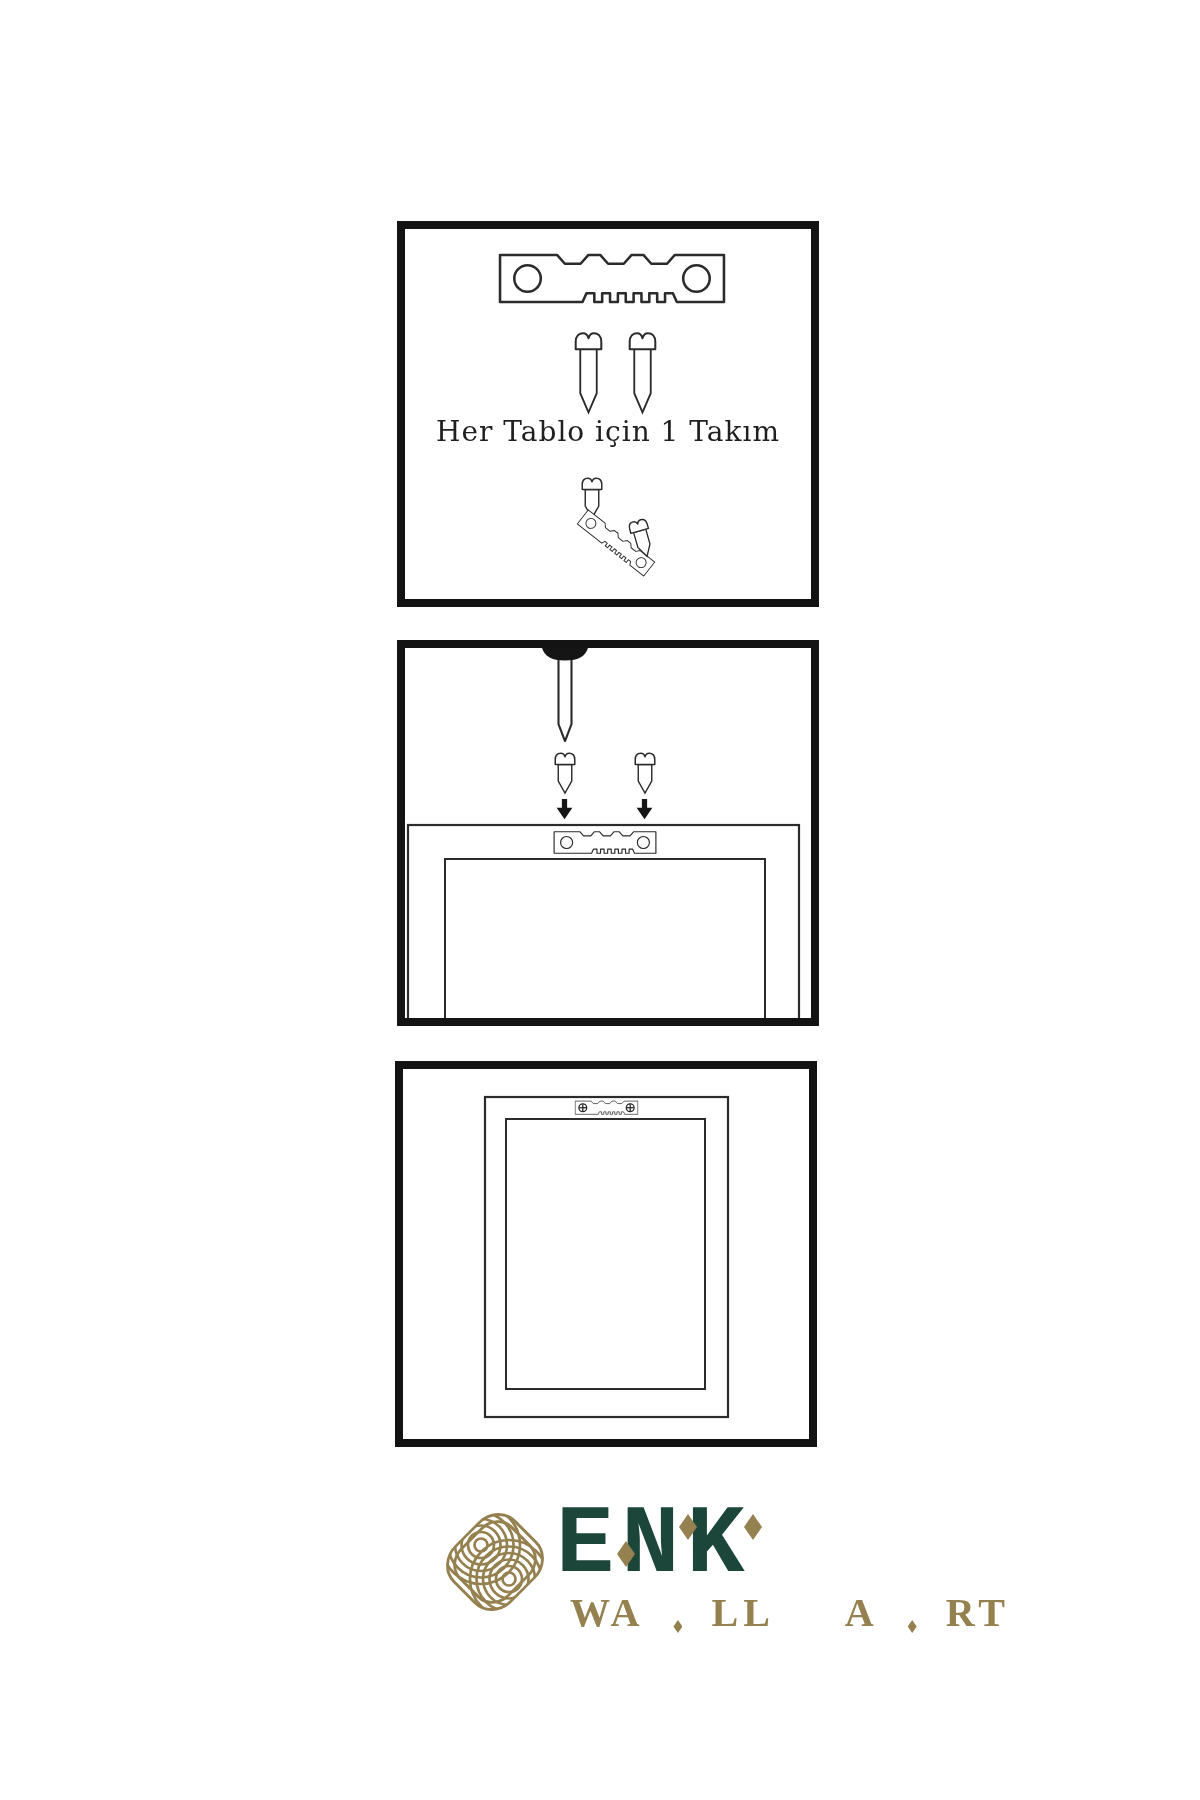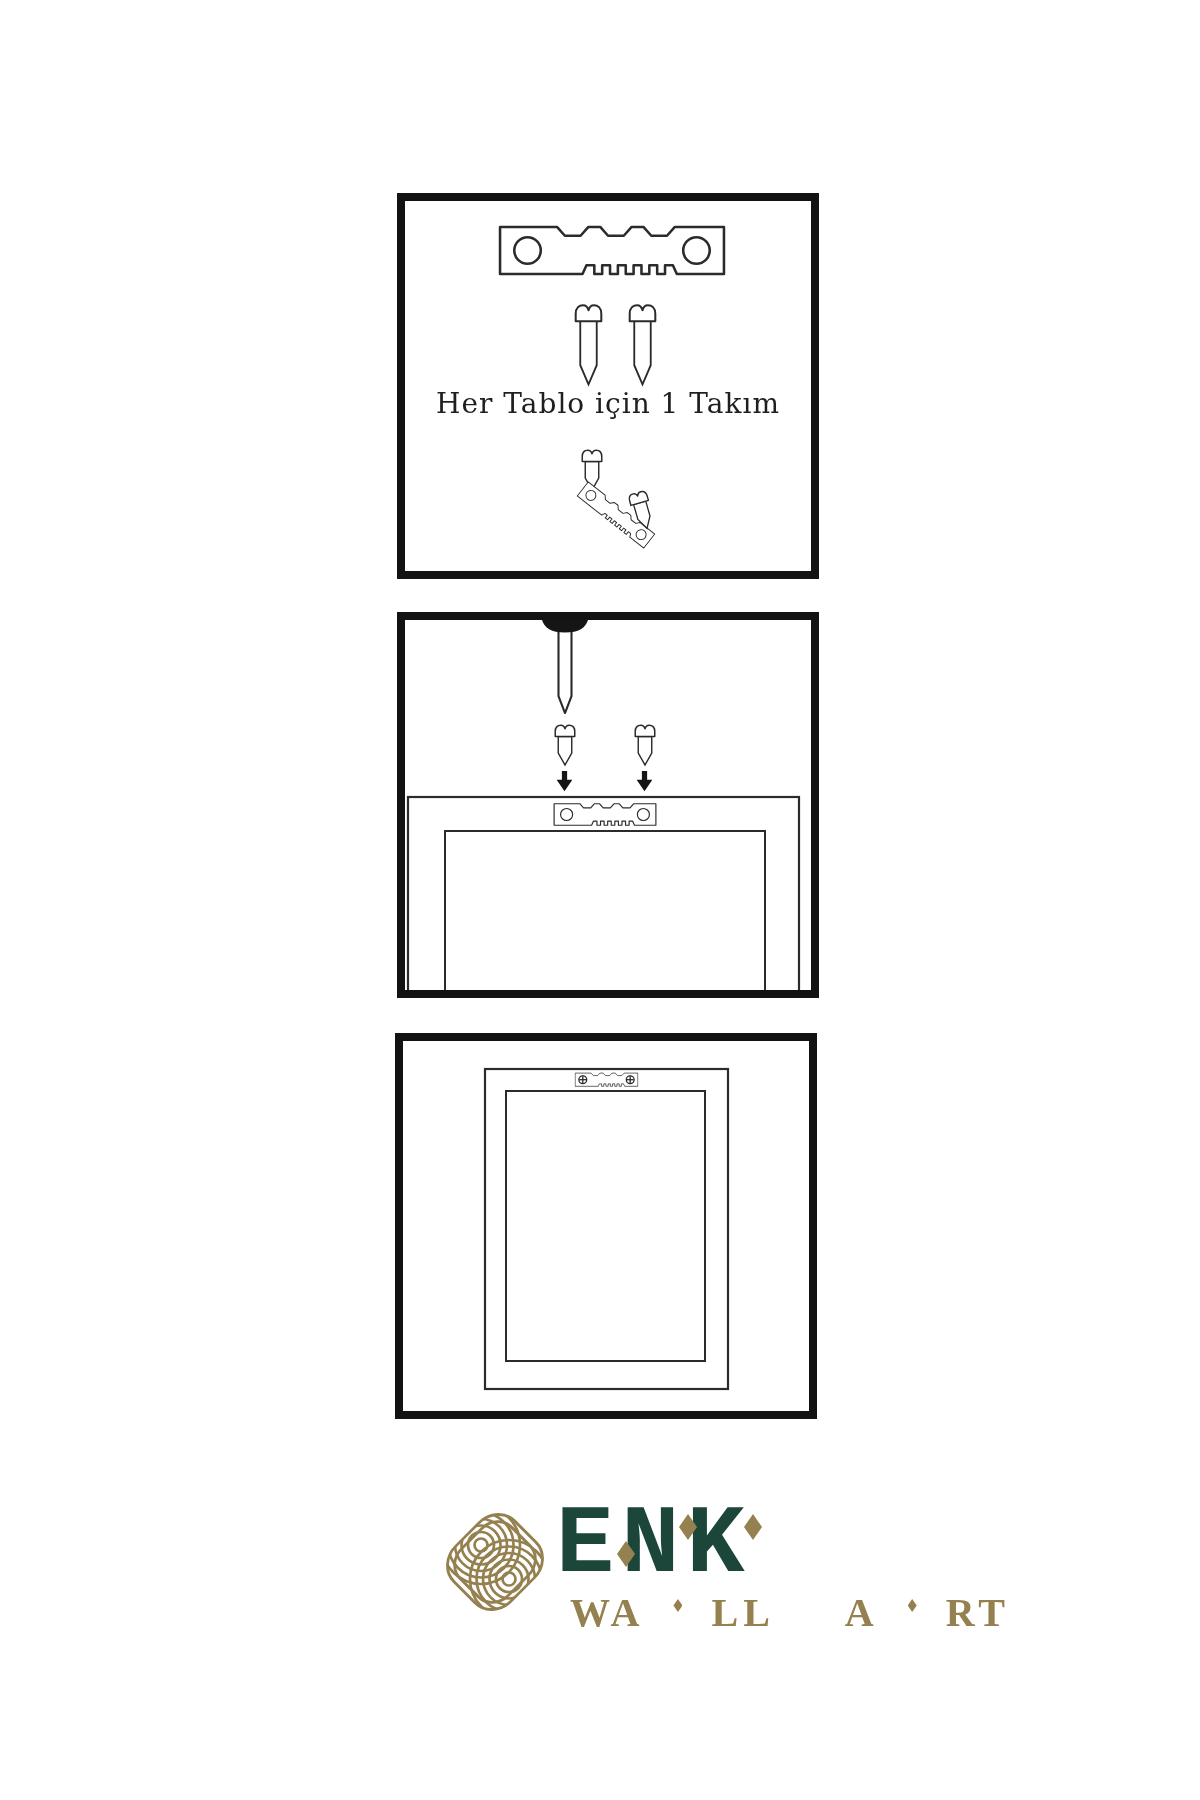--- a/index.html
+++ b/index.html
@@ -19,20 +19,21 @@
     width:1200px;height:1800px;
     overflow:hidden;
     font-family:"DejaVu Serif","Liberation Serif",serif;
   }
   .panel{
     position:absolute;
     width:422px;height:386px;
     border:8px solid var(--panel-border);
     background:#fff;
     overflow:hidden;
+    margin-top:28px;
   }
   #panel-1{left:397px;top:193px;}
   #panel-2{left:397px;top:612px;}
   #panel-3{left:395px;top:1033px;}
   .panel svg{display:block;}
 
   .ln{stroke:var(--line);fill:none;}
   .wt{fill:#ffffff;stroke:var(--line);}
   .blk{fill:#151515;stroke:none;}
   .caption{
@@ -59,21 +60,21 @@
     clip-path:polygon(50% 0,100% 50%,50% 100%,0 50%);
   }
   .d-enk{width:18px;height:26px;}
   .tagline{
     position:absolute;left:570px;top:1593px;
     font-family:"Liberation Serif","DejaVu Serif",serif;
     font-weight:700;
     font-size:40px;line-height:40px;
     letter-spacing:5px;
     color:var(--gold);
-    display:flex;align-items:flex-start;gap:27px;
+    display:flex;align-items:flex-end;gap:27px;
   }
   .tagline .word-gap{width:16px;}
   .d-small{
     display:inline-block;position:relative;
     width:9px;height:13px;margin:6px 2px 0 2px;
     background:var(--gold);
     clip-path:polygon(50% 0,100% 50%,50% 100%,0 50%);
   }
   .knot{position:absolute;left:438px;top:1500px;}
 </style>

